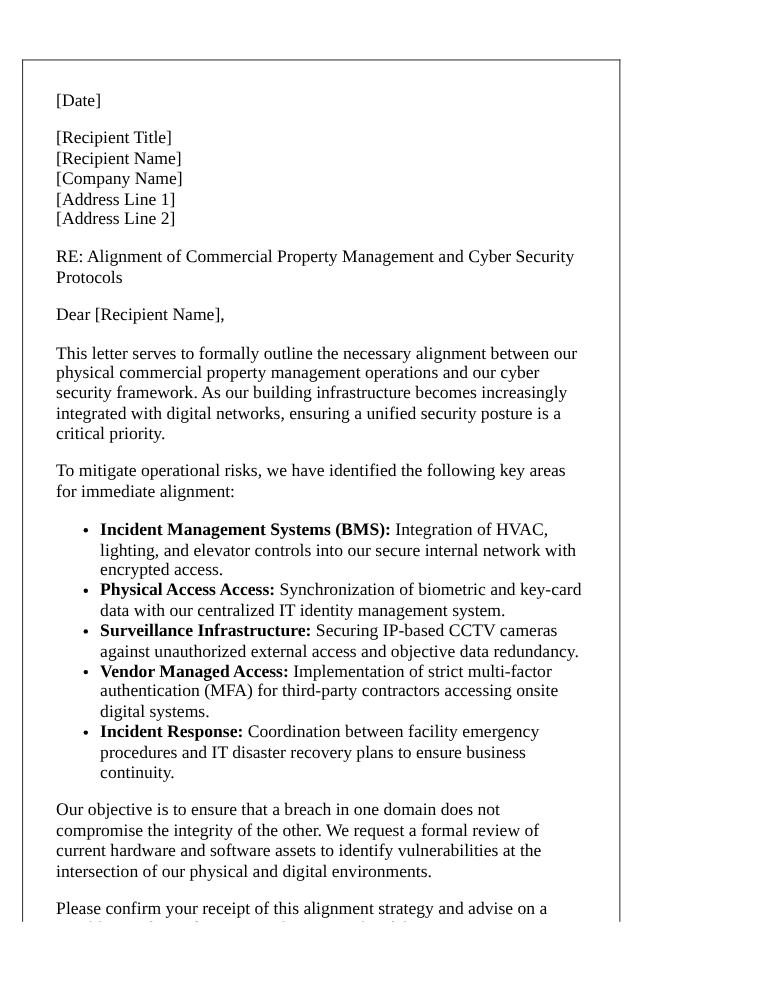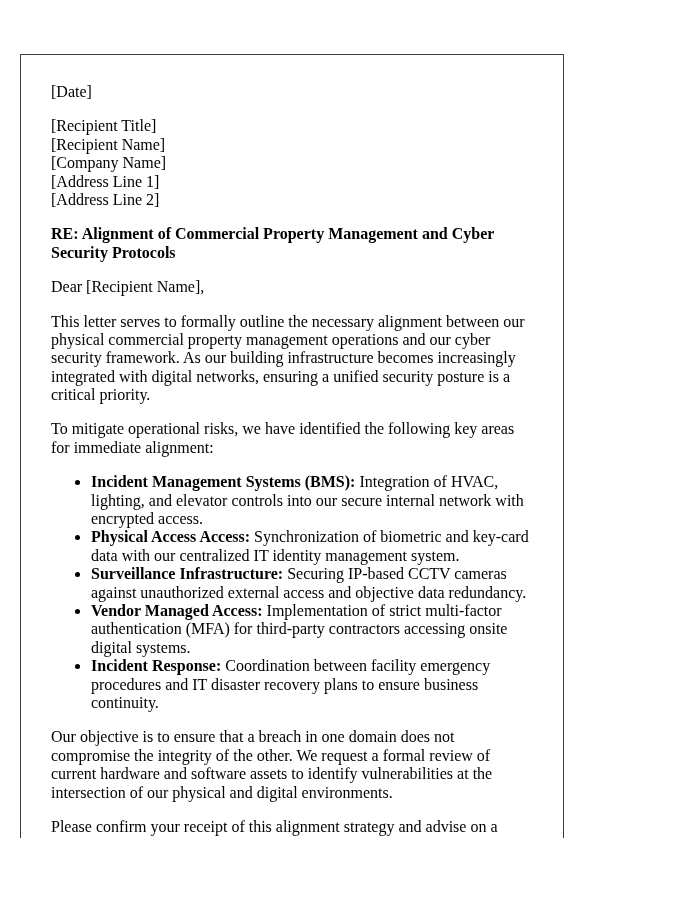--- a/index.html
+++ b/index.html
@@ -31,21 +31,21 @@
     overflow: hidden;
     margin-top: 34px;
   }
   .letter-page p {
     margin: 16px 0;
   }
   .letter-page p.first {
     margin-top: 0;
   }
   .subject {
-    font-weight: bold;
+    font-weight: normal;
   }
   ul.key-areas {
     margin: 16px 0;
     padding-left: 40px;
   }
   ul.key-areas li {
     margin: 0;
   }
   .addr-line, .sig-line {
     display: block;

